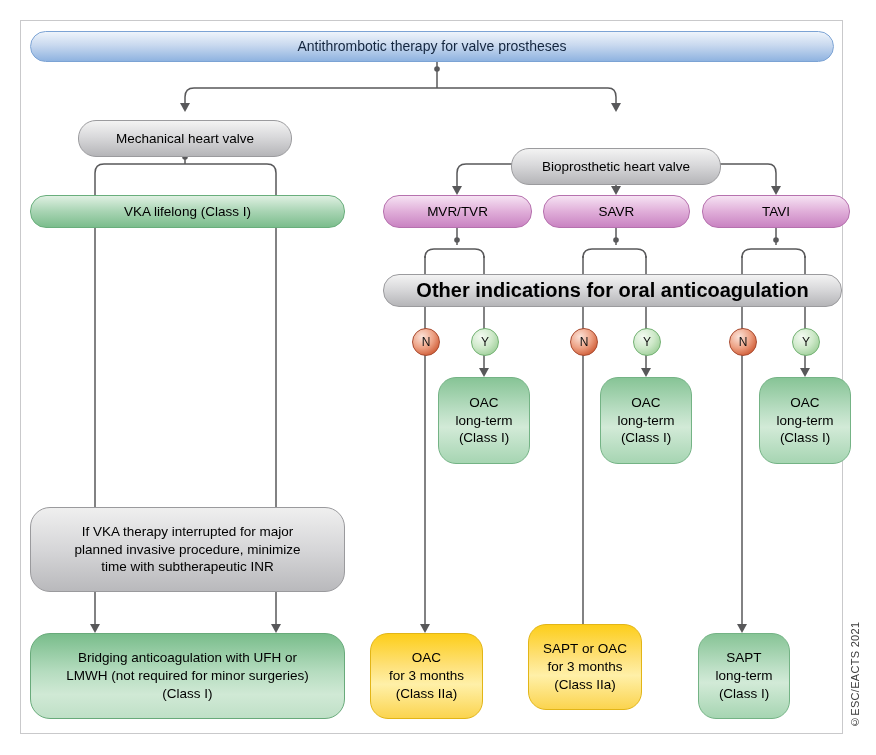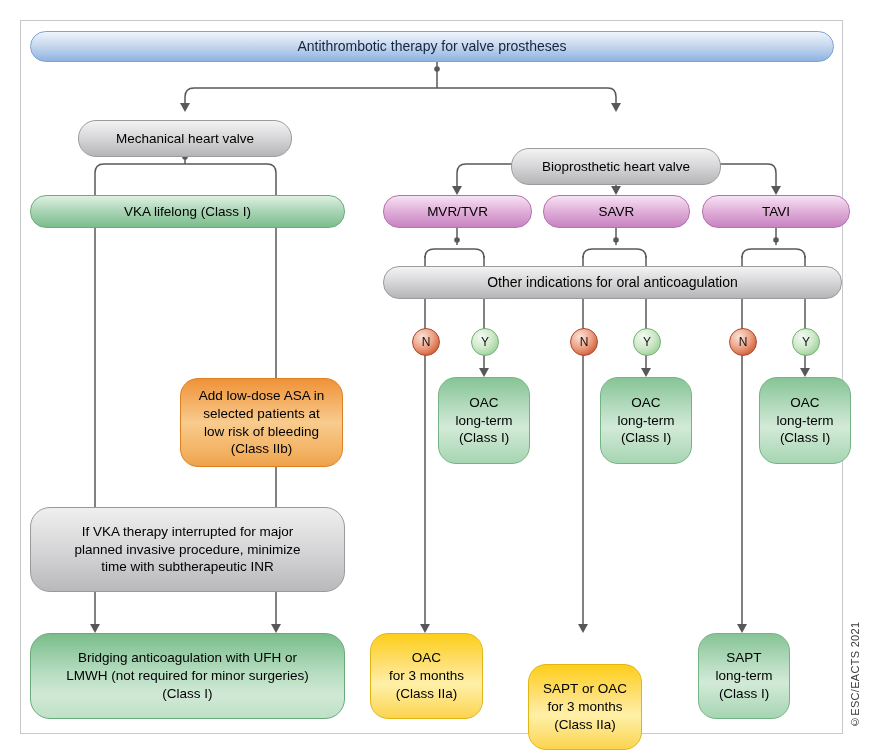--- a/index.html
+++ b/index.html
@@ -96,36 +96,32 @@
       <polygon points="742,633 737,624 747,624"></polygon>
     </g>
   </svg>
 
   <div class="node title-bar" style="position:absolute;">Antithrombotic therapy for valve prostheses</div>
 
   <div class="node pill-gray" style="left:78px;top:120px;width:214px;height:37px;">Mechanical heart valve</div>
   <div class="node pill-gray" style="left:511px;top:112px;width:210px;height:37px;margin-top:36px;">Bioprosthetic heart valve</div>
 
   <div class="node pill-green" style="left:30px;top:195px;width:315px;height:33px;">VKA lifelong (Class I)</div>
-  <div class="node box-orange" style="left:180px;top:378px;width:163px;height:89px;">Add low-dose ASA in
-selected patients at
-low risk of bleeding
-(Class IIb)</div>
   <div class="node box-gray-lg" style="left:30px;top:507px;width:315px;height:85px;">If VKA therapy interrupted for major
 planned invasive procedure, minimize
 time with subtherapeutic INR</div>
   <div class="node box-green-lg" style="left:30px;top:633px;width:315px;height:86px;">Bridging anticoagulation with UFH or
 LMWH (not required for minor surgeries)
 (Class I)</div>
 
   <div class="node pill-pink" style="left:383px;top:195px;width:149px;height:33px;">MVR/TVR</div>
   <div class="node pill-pink" style="left:543px;top:195px;width:147px;height:33px;text-align:right;">SAVR</div>
   <div class="node pill-pink" style="left:702px;top:195px;width:148px;height:33px;">TAVI</div>
 
-  <div class="node pill-gray" style="left:383px;top:266px;width:459px;height:33px;border-radius:16px;font-size:14px;">Other indications for oral anticoagulation</div>
+  <div class="node pill-gray" style="left:383px;top:274px;width:459px;height:33px;border-radius:16px;font-size:20px;font-weight:bold;">Other indications for oral anticoagulation</div>
 
   <div class="yn circle-n" style="left:412px;top:328px;">N</div>
   <div class="yn circle-y" style="left:471px;top:328px;">Y</div>
   <div class="yn circle-n" style="left:570px;top:328px;">N</div>
   <div class="yn circle-y" style="left:633px;top:328px;">Y</div>
   <div class="yn circle-n" style="left:729px;top:328px;">N</div>
   <div class="yn circle-y" style="left:792px;top:328px;">Y</div>
 
   <div class="node sq-green" style="left:438px;top:377px;width:92px;height:87px;">OAC
 long-term
@@ -133,21 +129,21 @@
   <div class="node sq-green" style="left:600px;top:377px;width:92px;height:87px;">OAC
 long-term
 (Class I)</div>
   <div class="node sq-green" style="left:759px;top:377px;width:92px;height:87px;">OAC
 long-term
 (Class I)</div>
 
   <div class="node box-yellow" style="left:370px;top:633px;width:113px;height:86px;">OAC
 for 3 months
 (Class IIa)</div>
-  <div class="node box-yellow" style="left:528px;top:664px;width:114px;height:86px;">SAPT or OAC
+  <div class="node box-yellow" style="left:528px;top:624px;width:114px;height:86px;">SAPT or OAC
 for 3 months
 (Class IIa)</div>
   <div class="node sq-green" style="left:698px;top:633px;width:92px;height:86px;">SAPT
 long-term
 (Class I)</div>
 
   <div class="copyright">©ESC/EACTS 2021</div>
 </div>
 
 </body></html>

